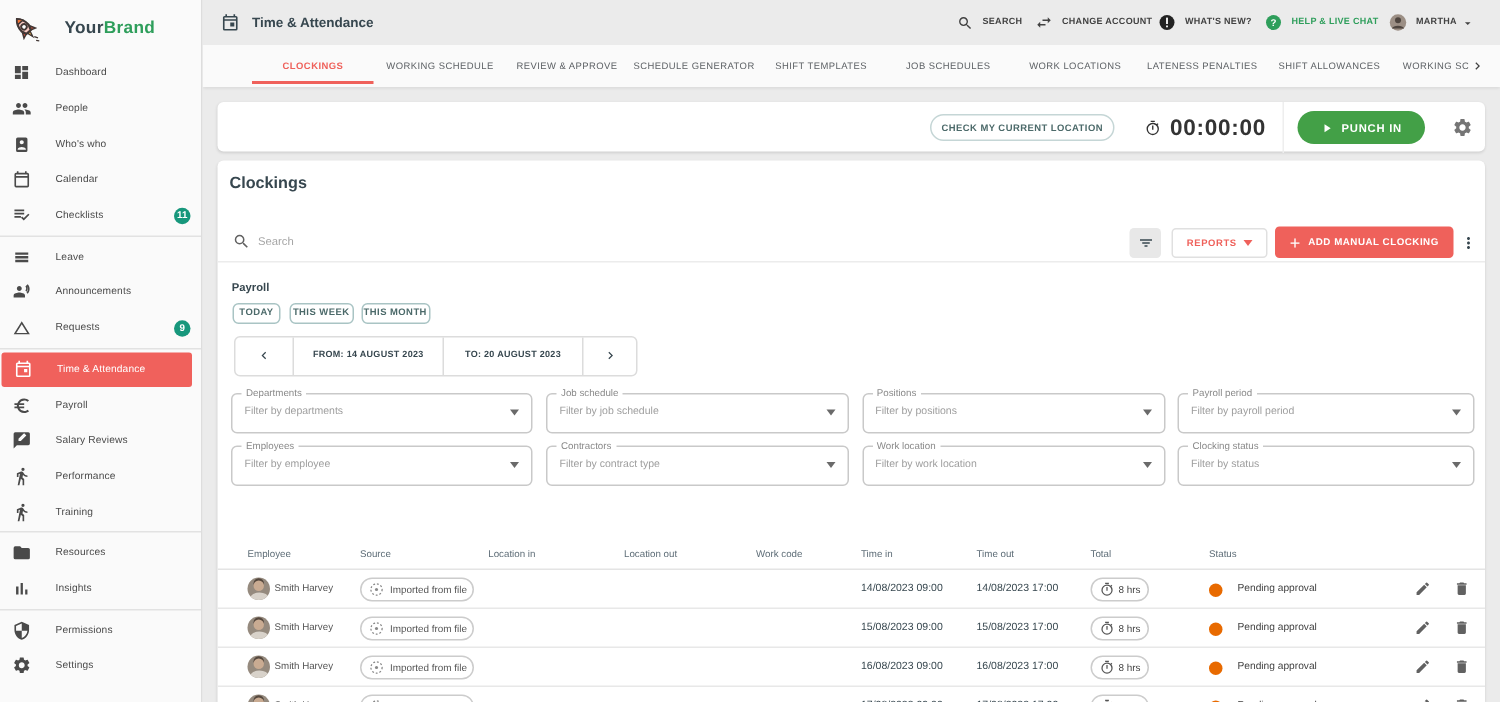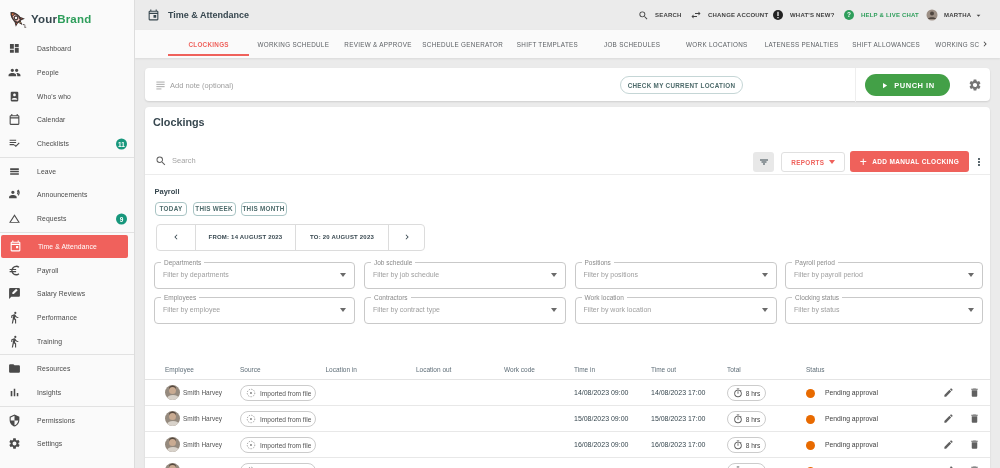--- a/index.html
+++ b/index.html
@@ -3,21 +3,21 @@
 <meta charset="utf-8">
 <style>
 * { margin:0; padding:0; box-sizing:border-box; white-space:nowrap; }
 html,body { width:1000px; height:468px; overflow:hidden; background:#ebebeb;
   font-family:"Liberation Sans", sans-serif; }
 
 
 #sidebar { position:absolute; left:0; top:0; width:135px; height:468px;
   background:#fafafa; border-right:1px solid #ddd; z-index:5; }
 #logo { height:37px; display:flex; align-items:center; padding-left:7px; }
-#logo .brandtxt { font-size:11.5px; font-weight:700; color:#37474f; margin-left:4px; letter-spacing:0.2px;}
+#logo .brandtxt { font-size:11.5px; font-weight:700; color:#37474f; margin-left:16px; letter-spacing:0.2px;}
 #logo .brandtxt b { color:#2e9e5b; font-weight:700;}
 .mi { height:23.7px; display:flex; align-items:center; position:relative; padding-left:8px; }
 .mi svg { width:13px; height:13px; flex:none; }
 .mi .t { font-size:6.8px; color:#4a4a4a; margin-left:16px; letter-spacing:0.1px; }
 .mi.active { background:#f0615c; border-radius:2px; margin:0 6px 0 1px; }
 .mi.active .t { color:#fff; }
 .sdiv { border-top:1px solid #e2e2e2; margin:1.5px 0; }
 .badge { position:absolute; right:7px; top:50%; transform:translateY(-50%);
   background:#17977c; color:#fff; font-size:6.5px; font-weight:700;
   min-width:11px; height:11px; border-radius:6px; display:flex; align-items:center; justify-content:center; }
@@ -308,27 +308,27 @@
   <div class="tab" style="left:708.9px;">SHIFT ALLOWANCES</div>
   <div class="tab" style="left:793.6px; justify-content:flex-start; padding-left:6.6px;">WORKING SCH</div>
   <div id="tab-arrow">
       <svg width="10" height="10" viewBox="0 0 24 24" fill="#424242">
         <path d="M8.59 16.59 13.17 12 8.59 7.41 10 6l6 6-6 6z"></path>
       </svg>
     </div>
 </div>
 
 <div id="punchbar">
-  <div id="addnote">
-    <svg width="11" height="11" viewBox="0 0 24 24" fill="none" stroke="#9e9e9e" stroke-width="1.9">
-        <path d="M3 4.5h18M3 9.5h18M3 14.5h18M3 19.5h11"></path>
-      </svg>
-    <span class="t">Add note (optional)</span>
-  </div>
   <div id="chkloc">CHECK MY CURRENT LOCATION</div>
+  <div id="timer">
+    <svg width="11" height="11" viewBox="0 0 24 24" fill="#333">
+        <path d="M15 1H9v2h6V1zm-4 13h2V8h-2v6zm8.03-6.61 1.42-1.42c-.43-.51-.9-.99-1.41-1.41l-1.42 1.42A8.962 8.962 0 0 0 12 4a9 9 0 1 0 9 9c0-2.12-.74-4.07-1.97-5.61zM12 20c-3.87 0-7-3.13-7-7s3.13-7 7-7 7 3.13 7 7-3.13 7-7 7z"></path>
+      </svg>
+    <span class="time">00:00:00</span>
+  </div>
   <div id="pdiv"></div>
   <div id="punchin">
     <svg width="9" height="9" viewBox="0 0 24 24" fill="#fff">
         <path d="M8 5v14l11-7z"></path>
       </svg>
     <span class="t">PUNCH IN</span>
   </div>
   <div id="pgear">
     <svg width="14" height="14" viewBox="0 0 24 24" fill="#757575">
         <path d="M19.14 12.94c.04-.3.06-.61.06-.94 0-.32-.02-.64-.07-.94l2.03-1.58a.49.49 0 0 0 .12-.61l-1.92-3.32a.488.488 0 0 0-.59-.22l-2.39.96c-.5-.38-1.03-.7-1.62-.94l-.36-2.54a.484.484 0 0 0-.48-.41h-3.84c-.24 0-.43.17-.47.41l-.36 2.54c-.59.24-1.13.57-1.62.94l-2.39-.96c-.22-.08-.47 0-.59.22L2.74 8.87c-.12.21-.08.47.12.61l2.03 1.58c-.05.3-.09.63-.09.94s.02.64.07.94l-2.03 1.58a.49.49 0 0 0-.12.61l1.92 3.32c.12.22.37.29.59.22l2.39-.96c.5.38 1.03.7 1.62.94l.36 2.54c.05.24.24.41.48.41h3.84c.24 0 .44-.17.47-.41l.36-2.54c.59-.24 1.13-.56 1.62-.94l2.39.96c.22.08.47 0 .59-.22l1.92-3.32c.12-.22.07-.47-.12-.61l-2.01-1.58zM12 15.6A3.61 3.61 0 0 1 8.4 12c0-1.98 1.62-3.6 3.6-3.6s3.6 1.62 3.6 3.6-1.62 3.6-3.6 3.6z"></path>

